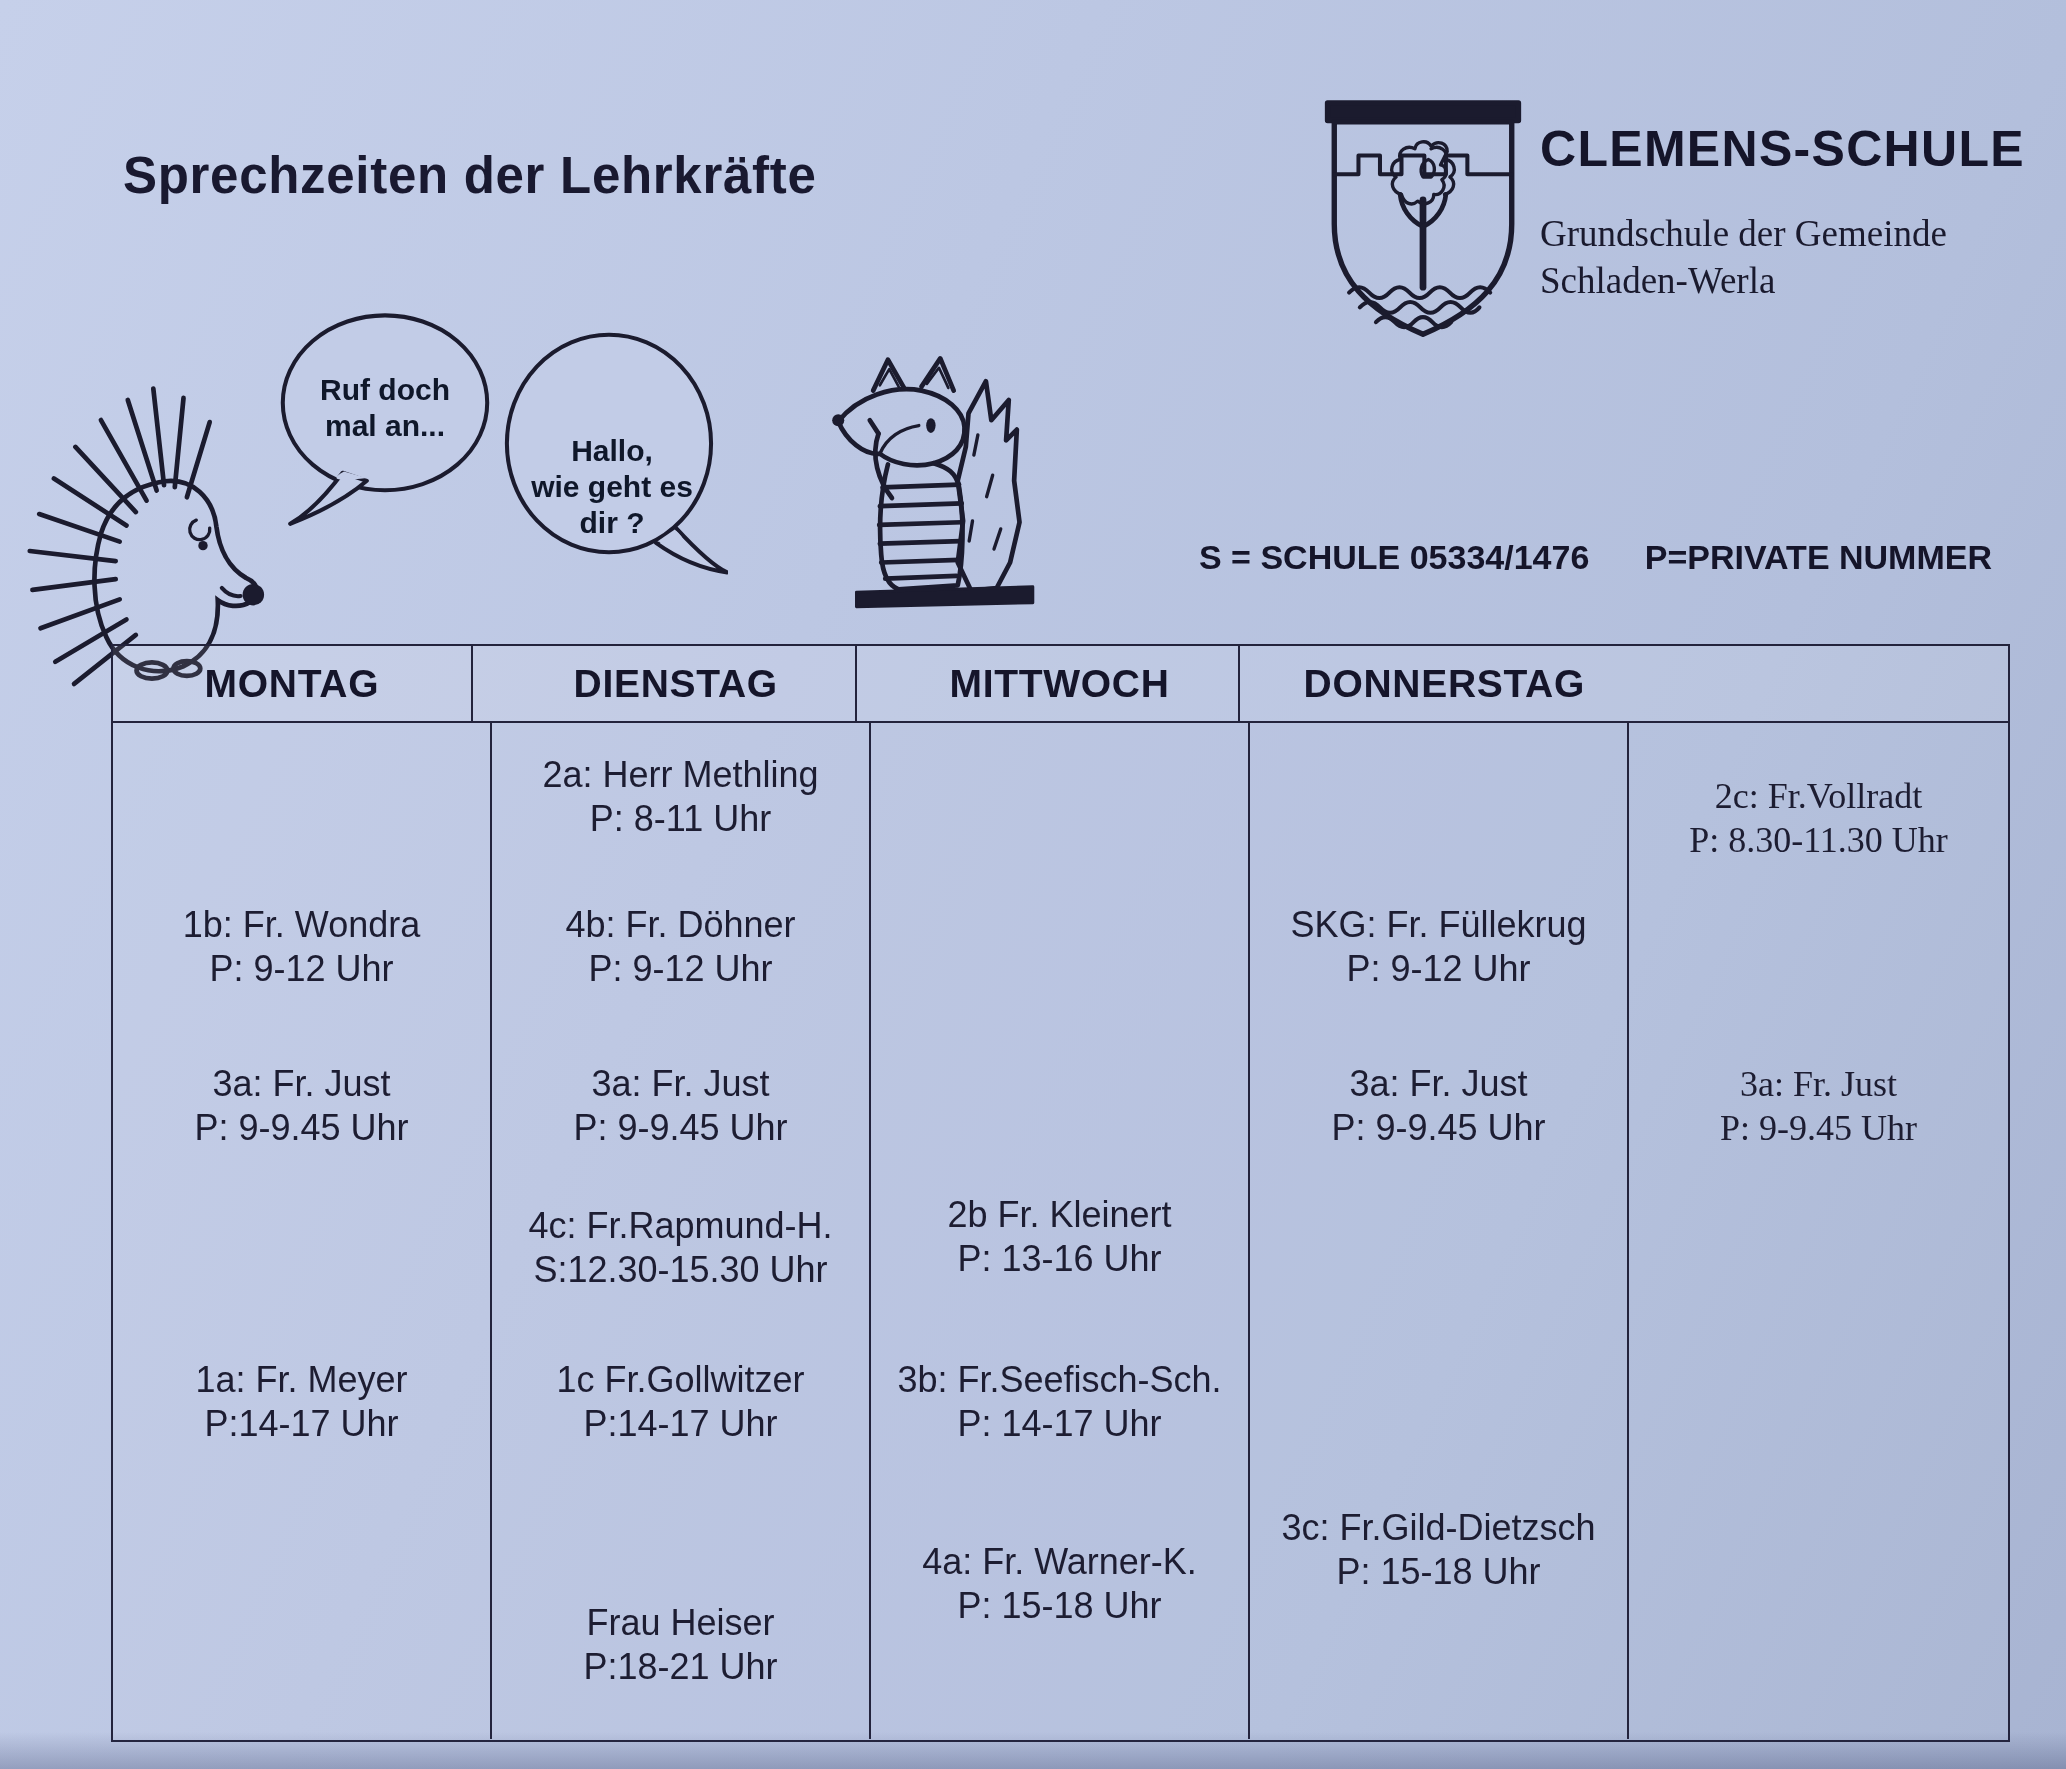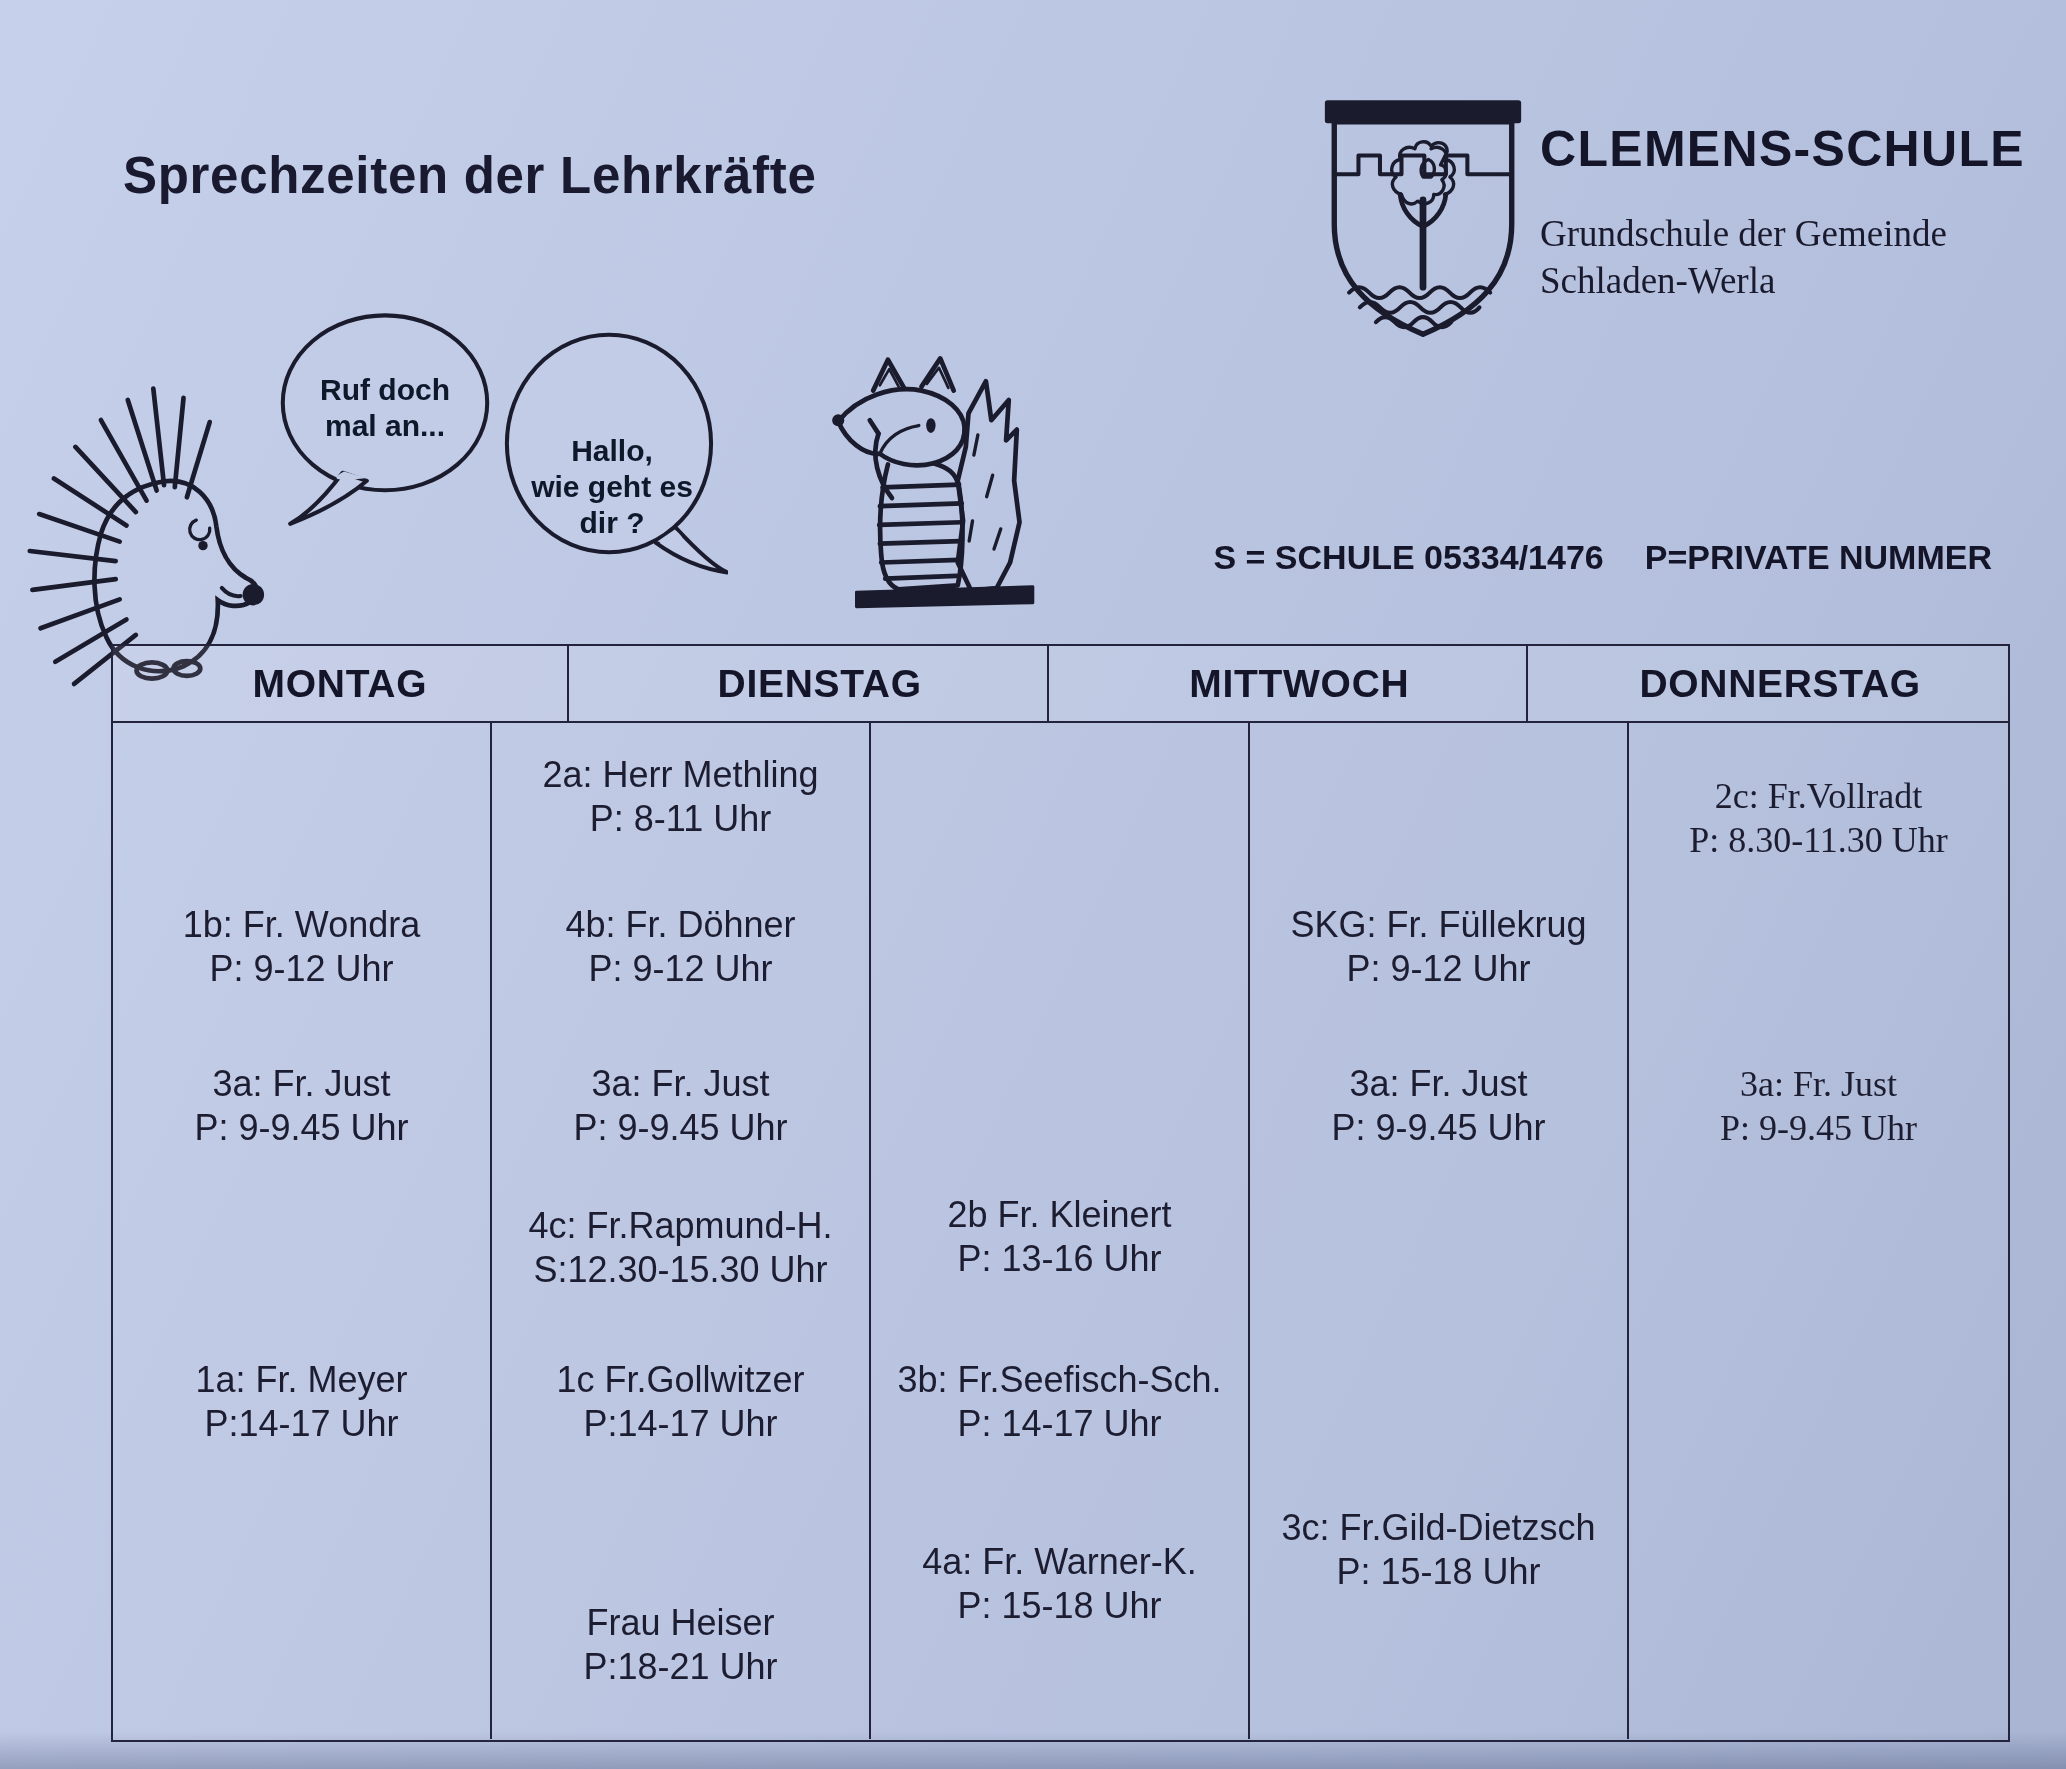--- a/index.html
+++ b/index.html
@@ -23,21 +23,21 @@
 
   
   .crest{position:absolute;left:1322px;top:99px;width:202px;height:242px;}
   .school-block{position:absolute;left:1540px;top:120px;width:511px;}
   .school-name{font-size:50px;font-weight:800;letter-spacing:1.3px;color:#15152a;}
   .school-sub{font-family:"Liberation Serif","DejaVu Serif",serif;font-size:37px;line-height:47px;margin-top:32px;color:#1a1a2e;}
 
   
   .legend{
     position:absolute;left:1199px;top:538px;width:793px;
-    display:flex;gap:41px;justify-content:flex-end;
+    display:flex;gap:28px;justify-content:space-between;
     font-size:34px;font-weight:700;color:#15152a;white-space:nowrap;
   }
 
   
   .hedgehog{position:absolute;left:20px;top:363px;width:323px;height:329px;}
   .fox{position:absolute;left:665px;top:349px;width:376px;height:282px;}
   .bubble{position:absolute;}
   .bubble-svg{position:absolute;inset:0;width:100%;height:100%;}
   .bubble-text{
     position:absolute;width:100%;text-align:center;
@@ -47,21 +47,21 @@
   .bubble1 .bubble-text{top:62px;}
   .bubble2{left:496px;top:328px;width:232px;height:272px;}
   .bubble2 .bubble-text{top:59px;margin-top:46px;}
 
   
   .schedule{
     position:absolute;left:111px;top:644px;width:1895px;height:1094px;
     border:2.7px solid #23233c;background:rgba(255,255,255,0.03);
   }
   .thead{
-    display:grid;grid-template-columns:repeat(4,1fr);
+    display:grid;grid-template-columns:repeat(5,1fr);
     height:75px;border-bottom:2.7px solid #23233c;background:rgba(255,255,255,0.07);gap:24px;
   }
   .th{
     display:flex;align-items:center;justify-content:center;
     font-size:39px;font-weight:700;letter-spacing:0.7px;color:#15152a;
     border-right:2px solid #23233c;
   }
   .th:last-child{border-right:none;}
   .tbody{
     display:grid;grid-template-columns:repeat(5,1fr);

